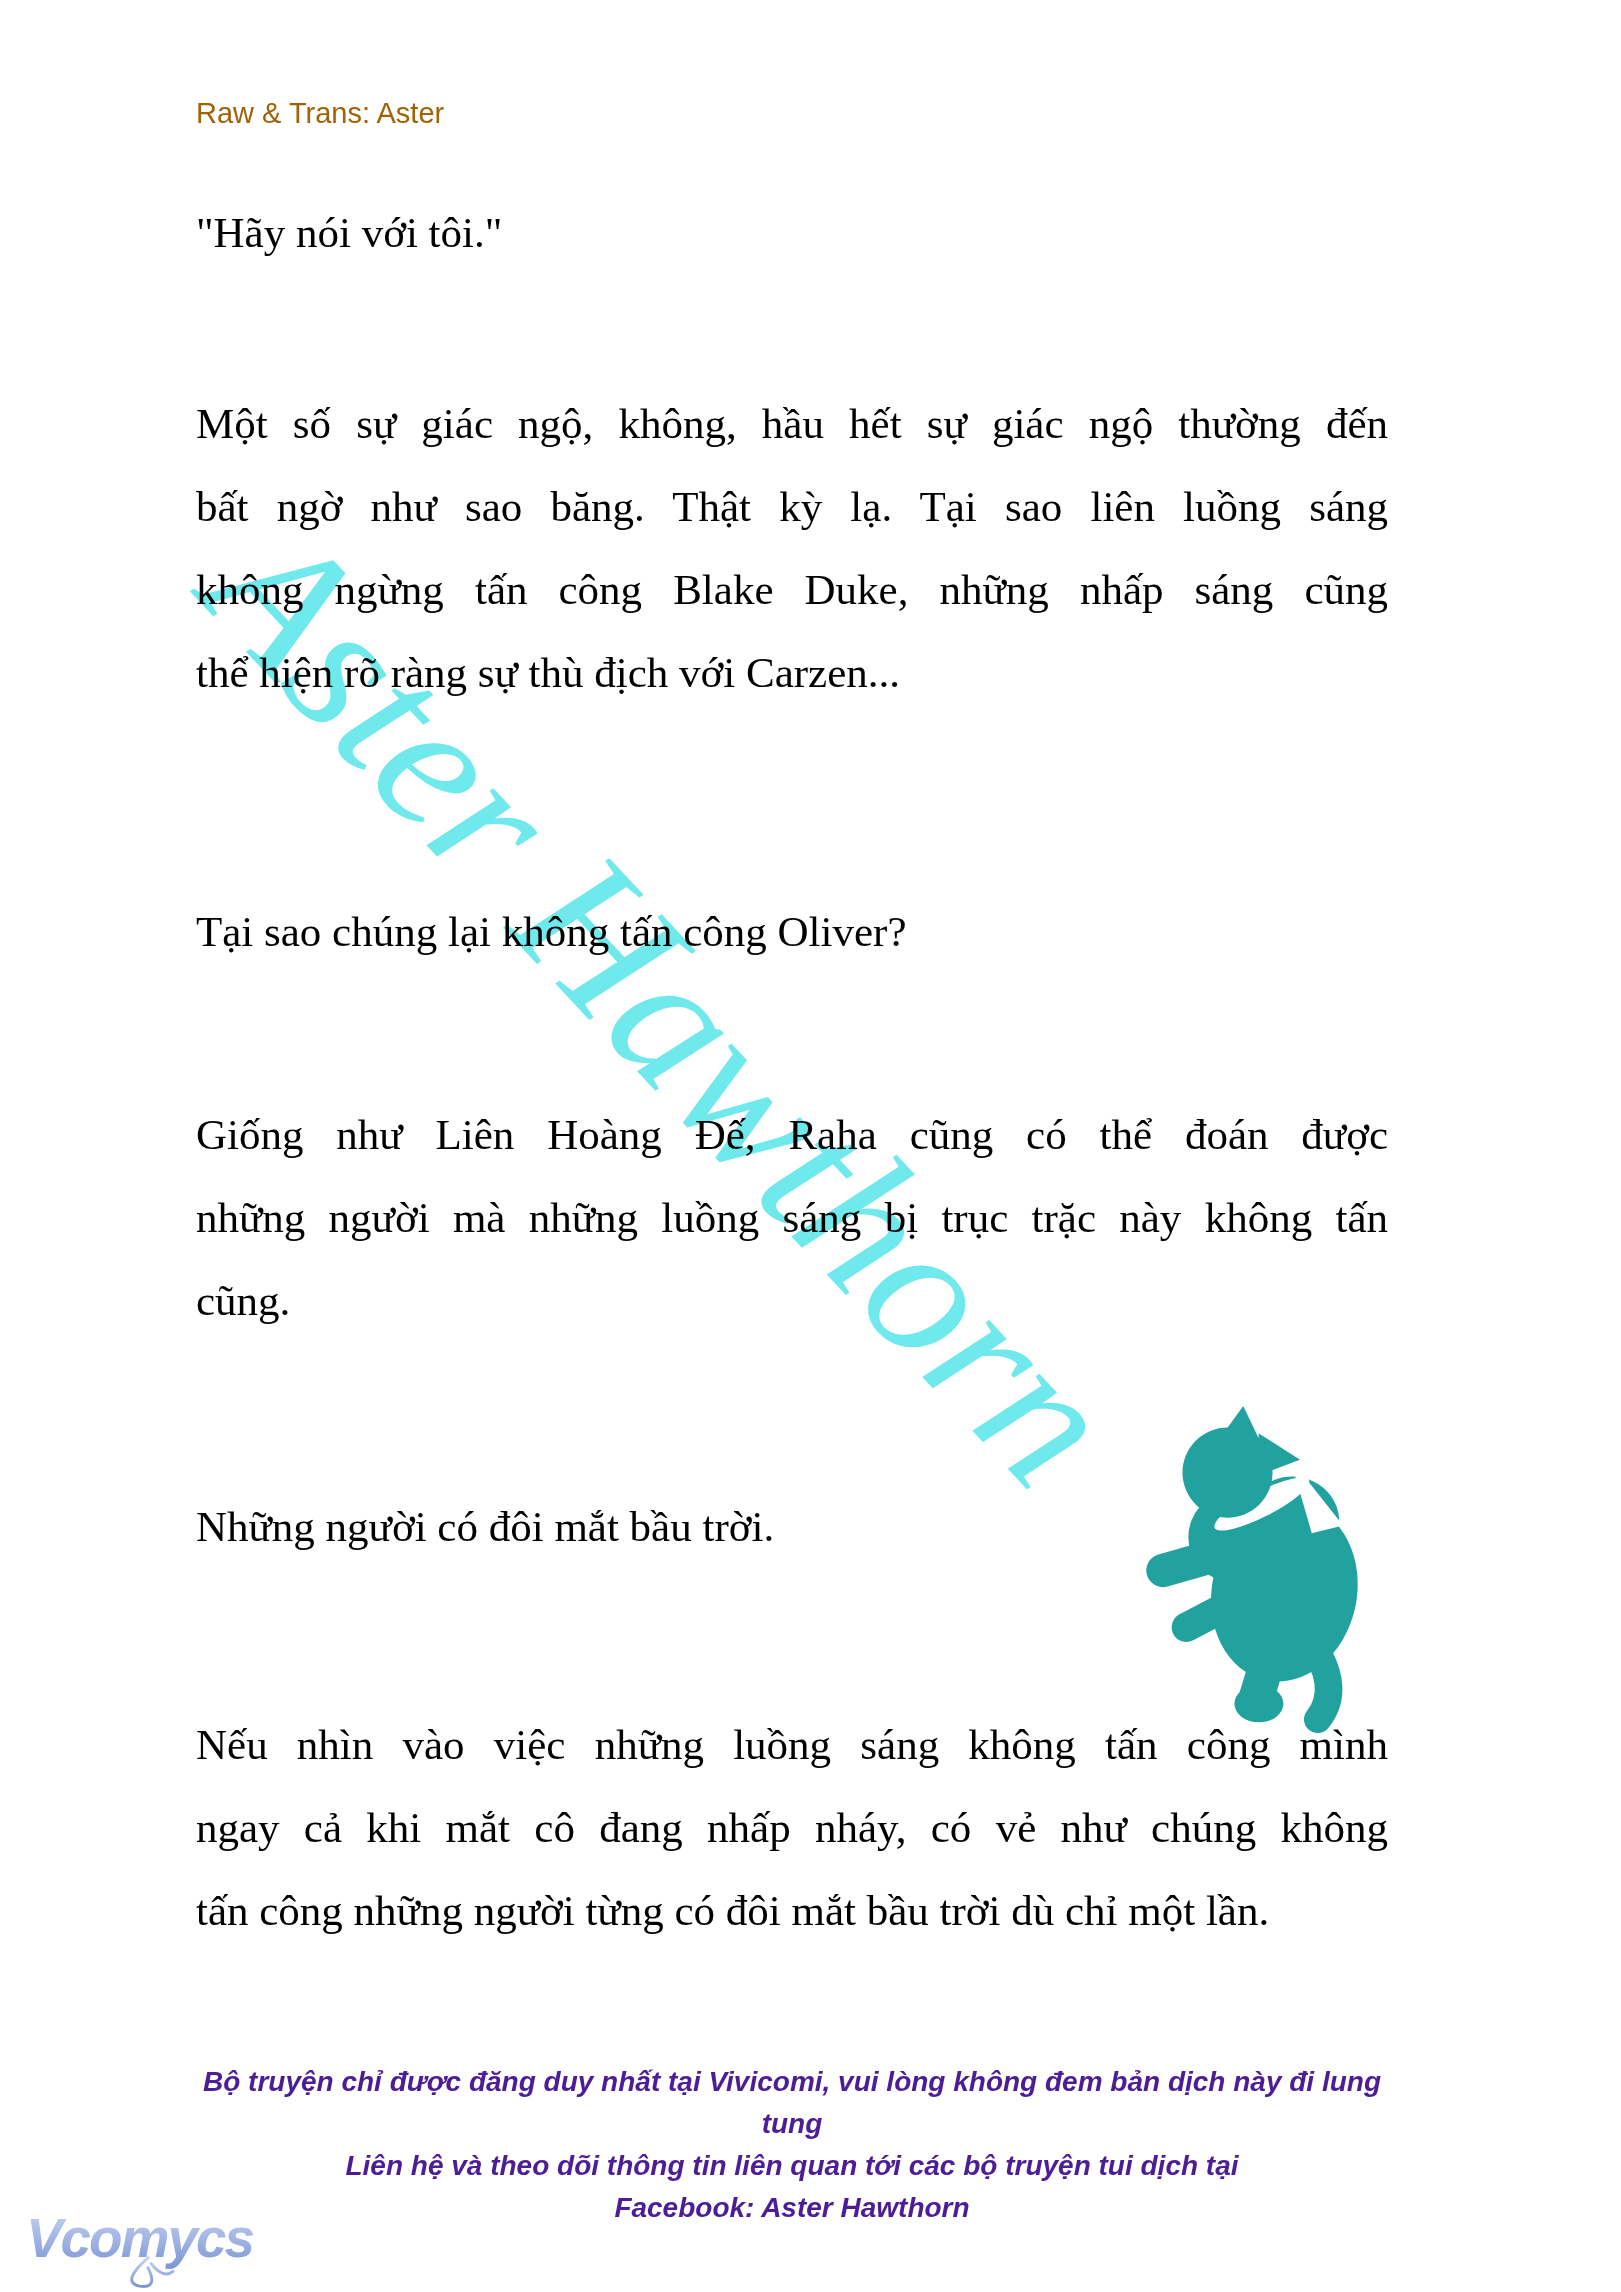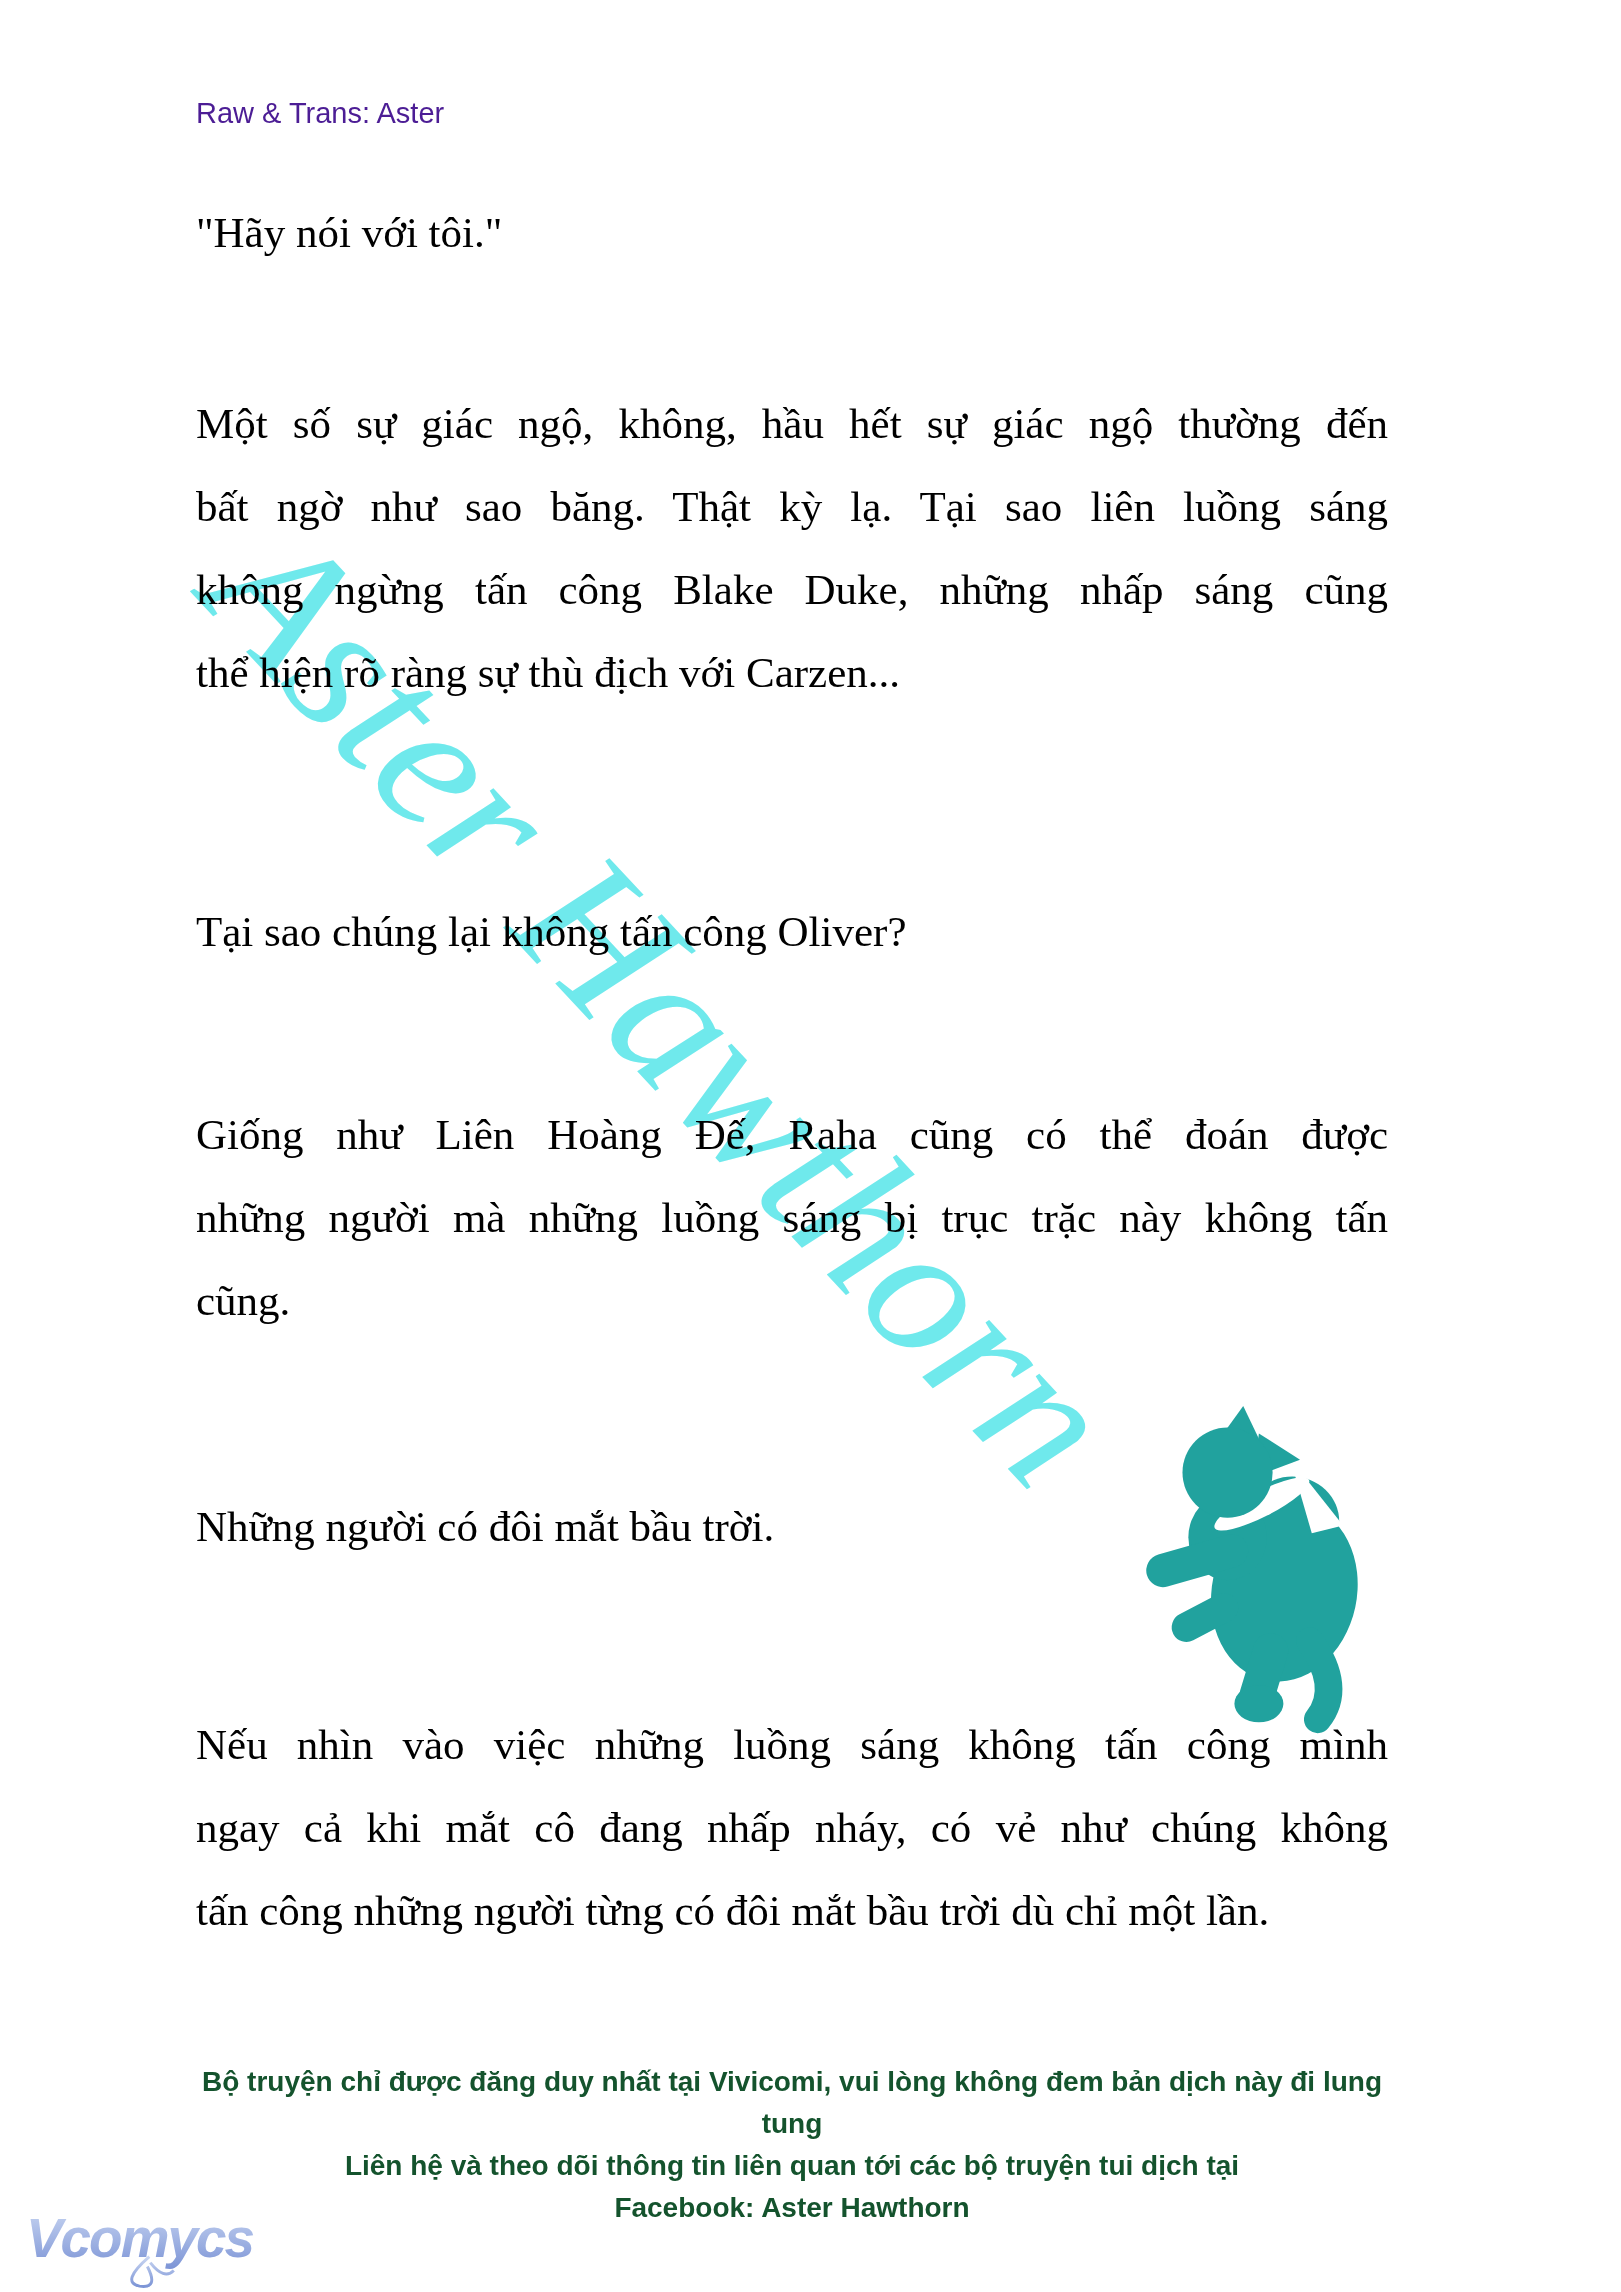--- a/index.html
+++ b/index.html
@@ -27,44 +27,44 @@
     position:absolute;left:1145px;top:1404px;
     width:218px;height:335px;
     z-index:1;
   }
   .textlayer{position:absolute;inset:0;z-index:2;}
   
   .header{
     position:absolute;left:196px;top:94px;
     font-family:"Liberation Sans", sans-serif;
     font-size:29px;line-height:39px;
-    color:#4c1d95;
+    color:#a16207;
   }
   
   .para{
     position:absolute;left:196px;width:1192px;
     font-size:43px;line-height:83px;
     color:#000000;
   }
   .para .line{width:100%;}
   .para .line.fill{text-align:justify;text-align-last:justify;}
   .para .line.last{text-align:left;text-align-last:left;}
   #p0{top:191px;}
   #p1{top:382px;}
   #p2{top:890px;}
   #p3{top:1093px;}
   #p4{top:1485px;}
   #p5{top:1703px;}
   
   .footer{
     position:absolute;left:196px;top:2061px;width:1192px;
     font-family:"Liberation Sans", sans-serif;
-    font-weight:bold;
+    font-style:italic;font-weight:bold;
     font-size:28px;line-height:42px;
-    color:#14532d;
+    color:#4c1d95;
     text-align:center;
   }
   
   .logo{
     position:absolute;left:23.5px;top:2196px;
     width:235px;height:94px;
     z-index:2;
   }
 </style>
 </head>

